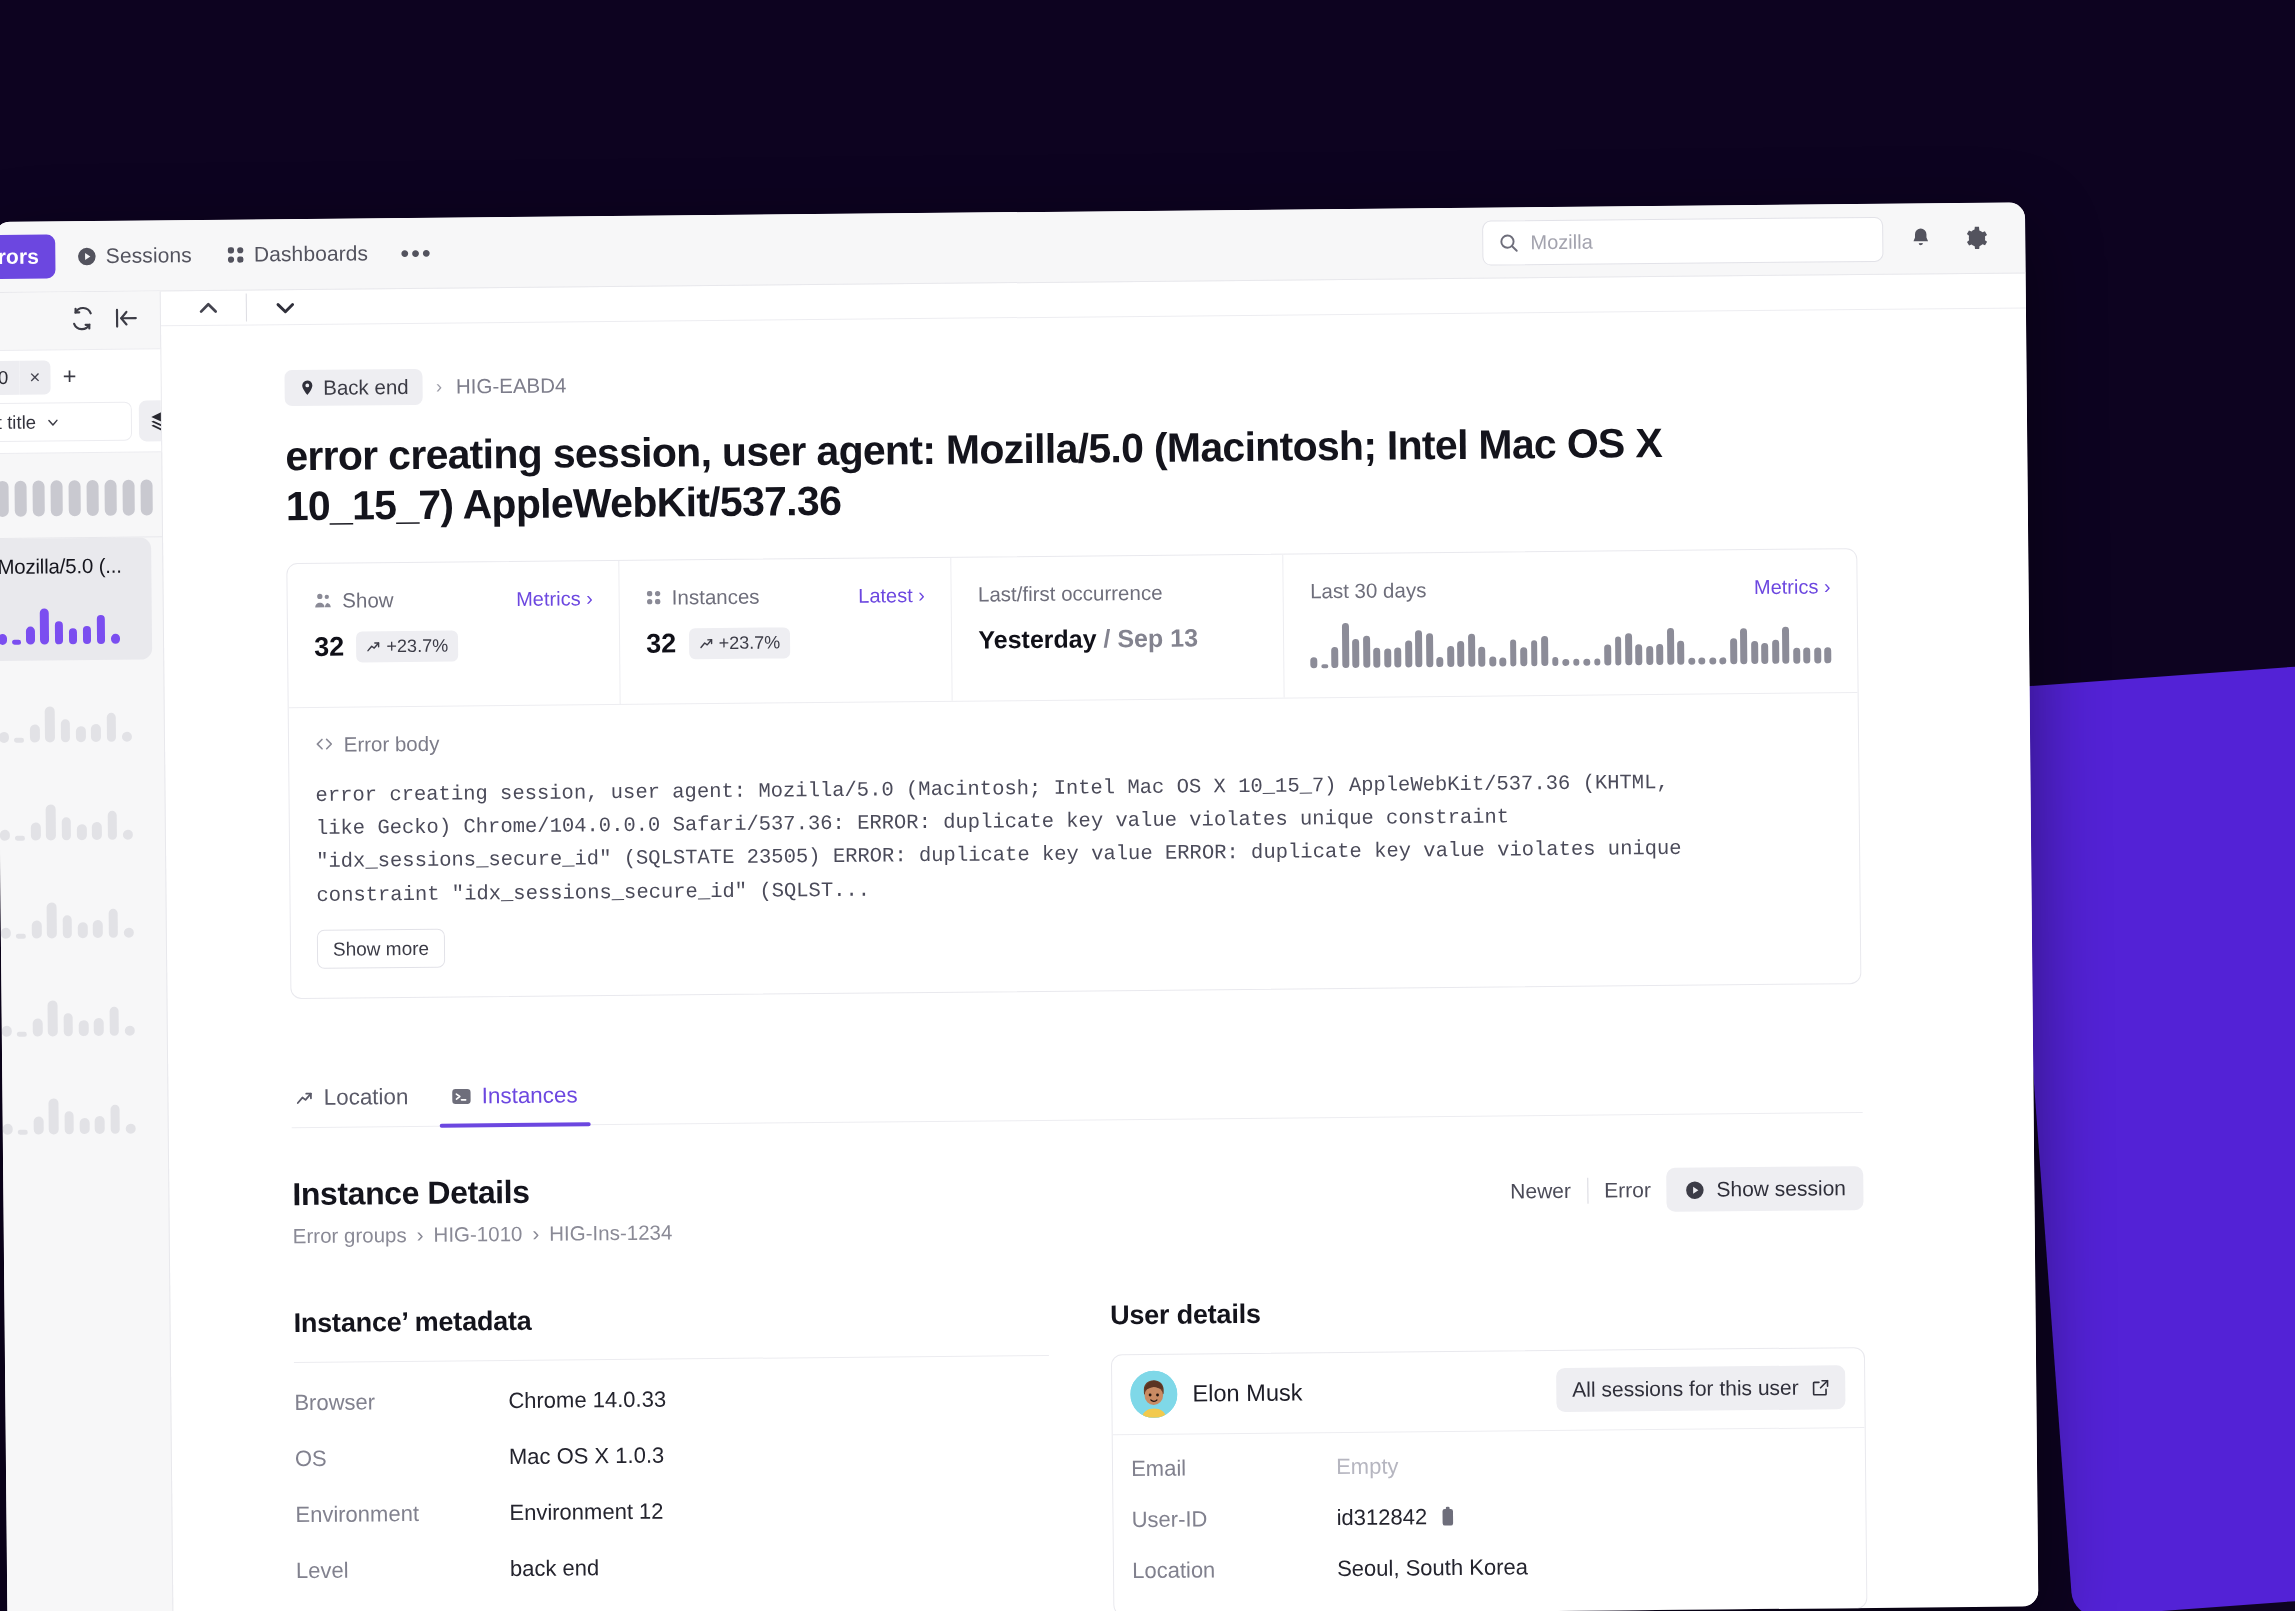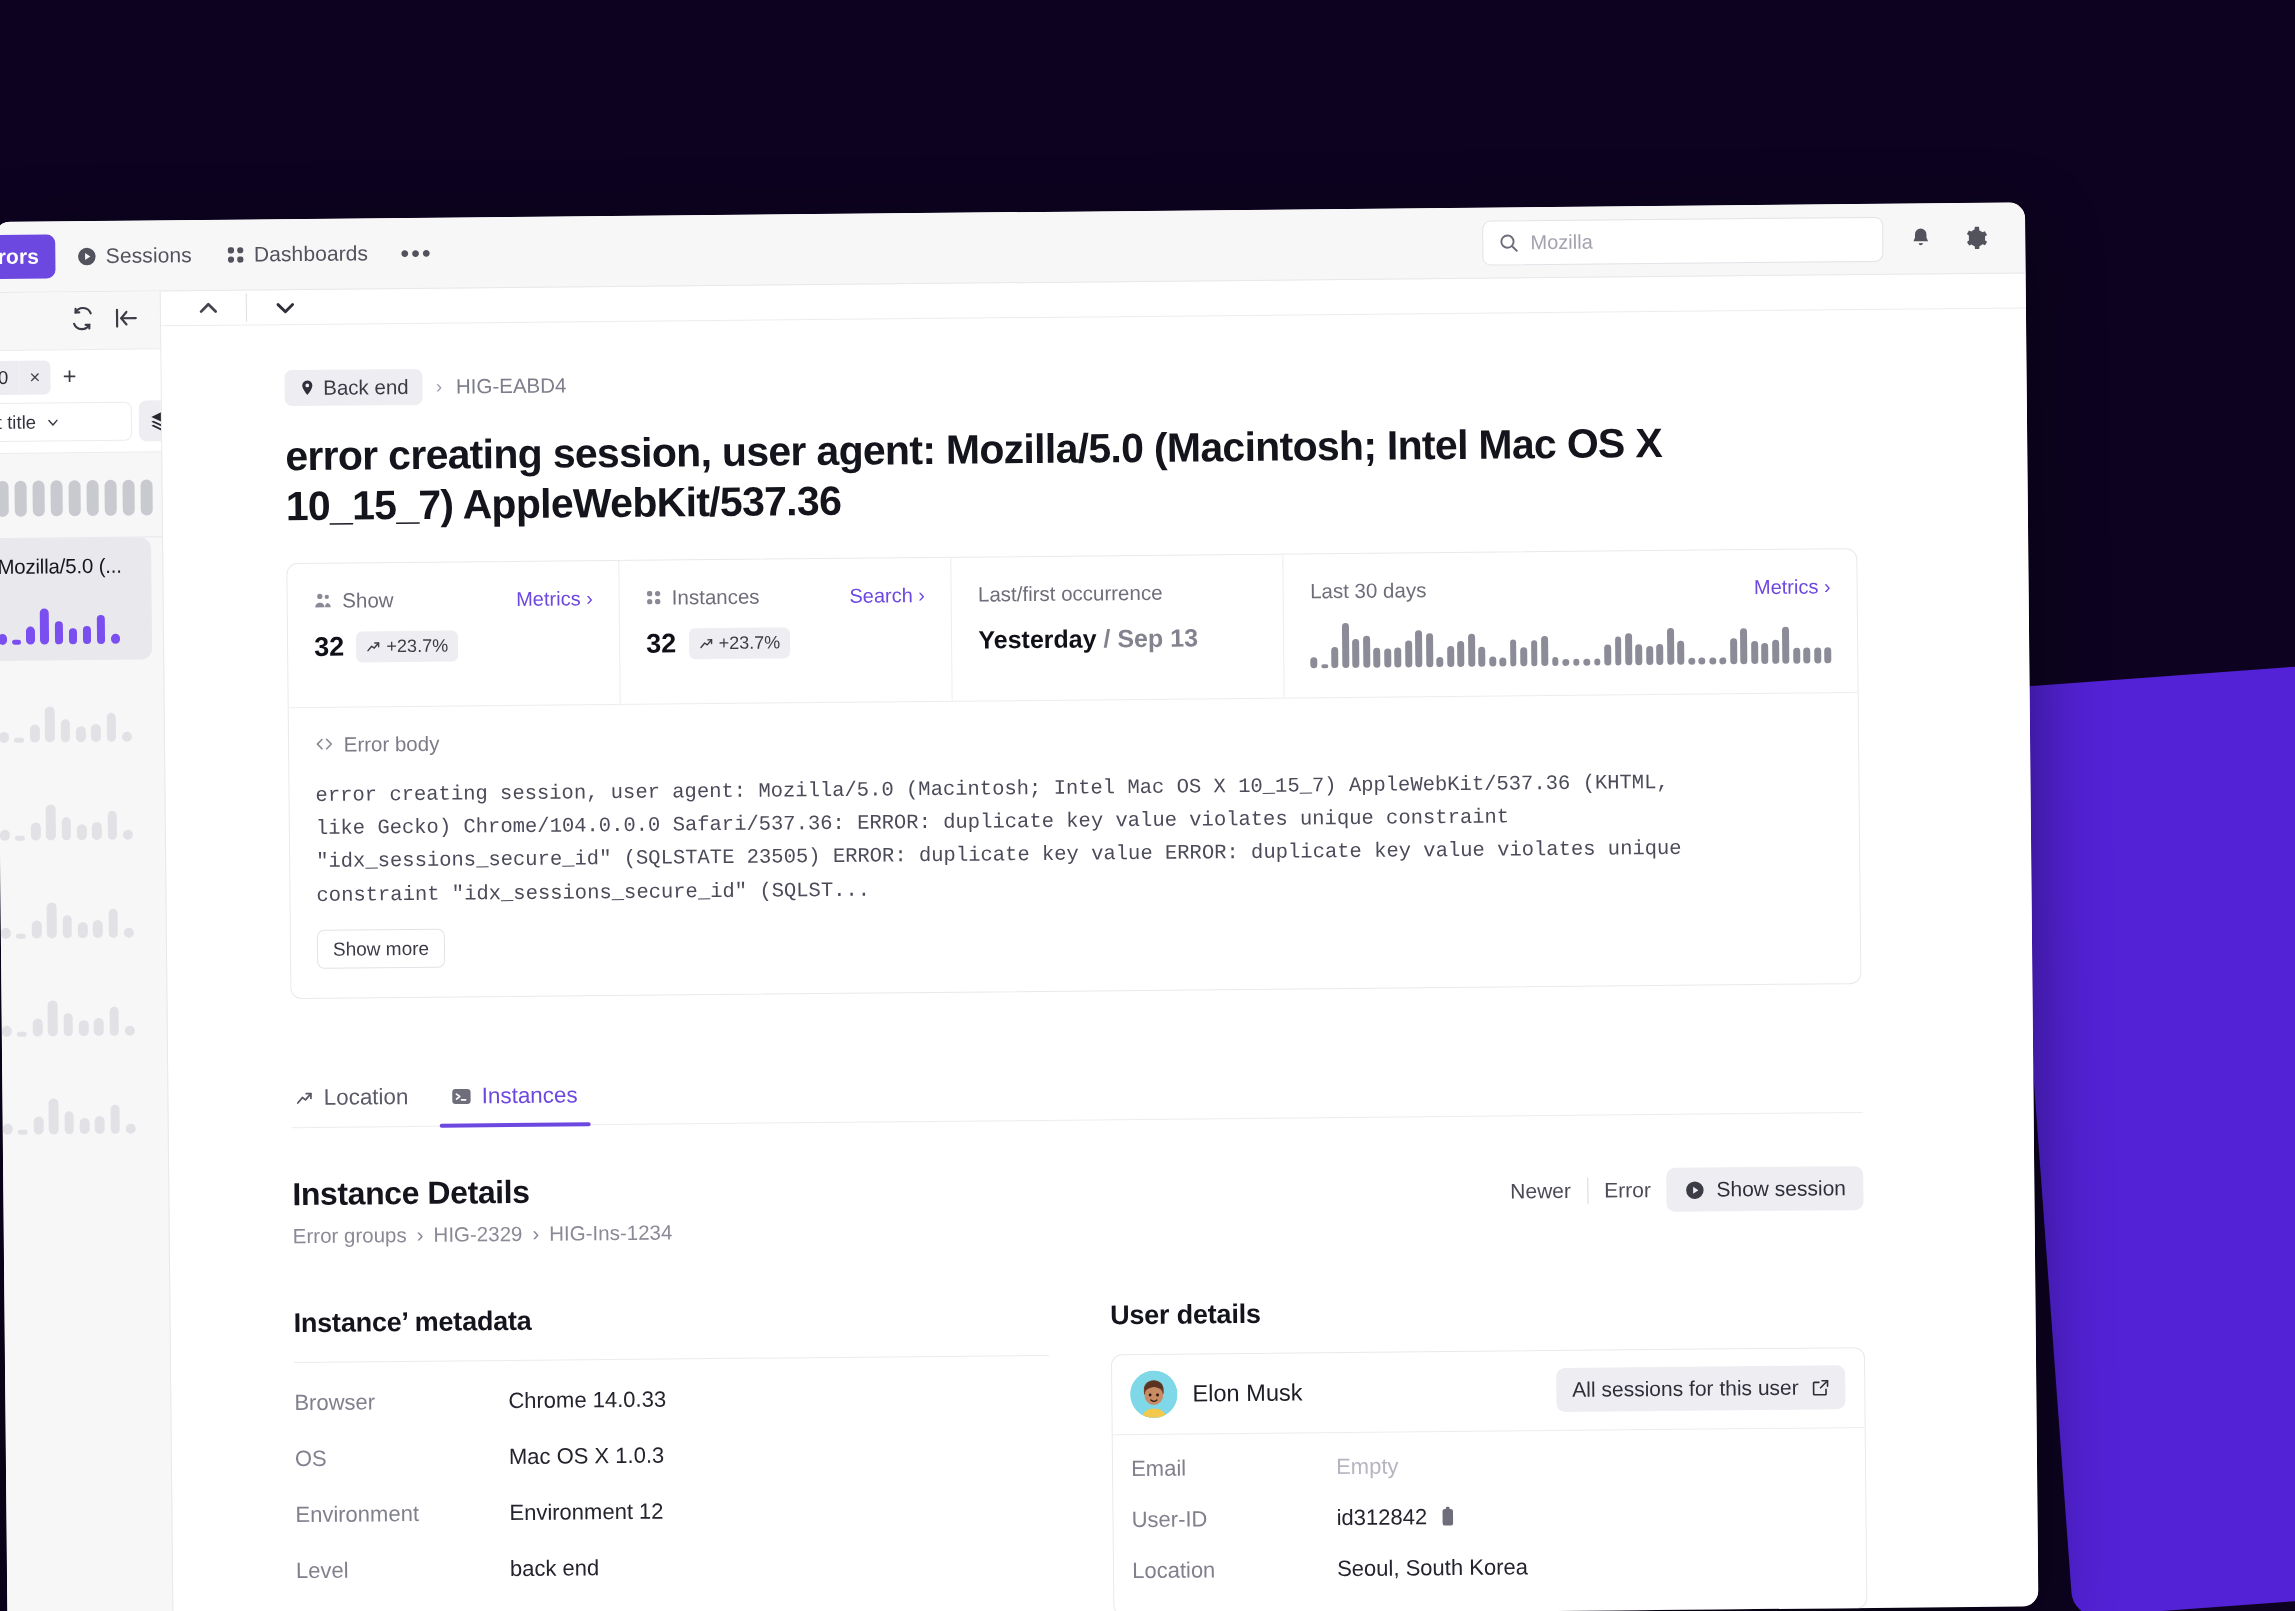--- a/index.html
+++ b/index.html
@@ -532,21 +532,21 @@
                     <span>
                       <svg width="16" height="16" viewBox="0 0 24 24" fill="#8a8a96">
                         <rect x="2" y="2" width="8" height="8" rx="3"></rect>
                           <rect x="14" y="2" width="8" height="8" rx="4"></rect>
                         <rect x="2" y="14" width="8" height="8" rx="4"></rect>
                           <rect x="14" y="14" width="8" height="8" rx="3"></rect>
                       </svg>
                     </span>
                     <span>Instances</span>
                   </span>
-                  <span class="stat-link">Search ›</span>
+                  <span class="stat-link">Latest ›</span>
                 </div>
                 <div class="stat-value">
                   <span class="stat-num">32</span>
                   <span class="trend-pill">
                     <span>
                       <svg width="15" height="15" viewBox="0 0 24 24" fill="none" stroke="#3c3c47" stroke-width="2.3" stroke-linecap="round" stroke-linejoin="round">
                           <polyline points="3,18 9,11 13,14 20,6"></polyline>
                           <polyline points="14,6 20,6 20,12"></polyline>
                         </svg>
                     </span>
@@ -664,21 +664,21 @@
               <span>Instances</span>
             </div>
           </div>
 
           <div class="section-head">
             <div>
               <h2 class="section-title">Instance Details</h2>
               <div class="sub-crumb">
                 <span>Error groups</span>
                 <span>›</span>
-                <span>HIG-2329</span>
+                <span>HIG-1010</span>
                 <span>›</span>
                 <span>HIG-Ins-1234</span>
               </div>
             </div>
             <div class="sh-right">
               <span class="ghost-link">Newer</span>
               <span class="sh-vline"></span>
               <span class="ghost-link">Error</span>
               <span class="btn-grey">
                 <span>

